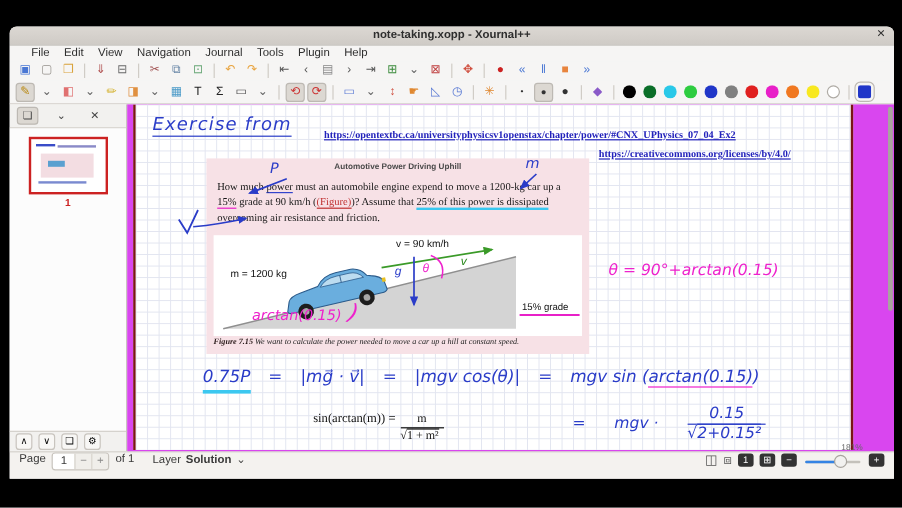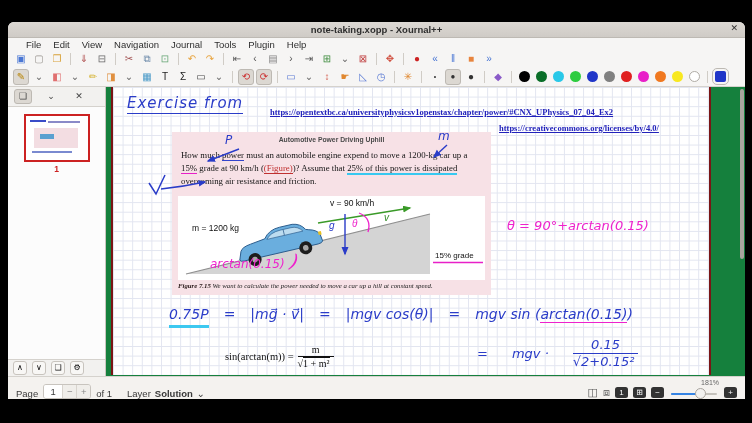--- a/index.html
+++ b/index.html
@@ -41,21 +41,21 @@
   .thumb{width:62px;height:44px;margin:0 auto;background:#fff;border:2px solid #cc2222;position:relative;}
   .thumb .t-pink{position:absolute;left:8px;top:12px;width:44px;height:20px;background:#f3dde2;}
   .thumb .t-line1{position:absolute;left:4px;top:4px;width:16px;height:2px;background:#3a4cc8;}
   .thumb .t-line2{position:absolute;left:22px;top:5px;width:32px;height:1.5px;background:#8a8ac8;}
   .thumb .t-car{position:absolute;left:14px;top:18px;width:14px;height:5px;background:#5aa0d0;}
   .thumb .t-eq{position:absolute;left:6px;top:35px;width:40px;height:2px;background:#7a8ad0;}
   .thumb-num{text-align:center;font-size:8.5px;color:#cc2222;font-weight:bold;margin-top:2px;}
   .sb-bottom{height:16px;display:flex;align-items:center;gap:3px;padding:0 4px;border-top:1px solid #d5d2cd;background:#f2f1ef;}
   .sb-bottom .tb-btn{min-width:12px;height:12px;line-height:12px;font-size:8px;border:1px solid #c8c4be;background:#f8f7f5;}
   
-  .canvas{flex:1 1 auto;position:relative;background:#15803d;overflow:hidden;}
+  .canvas{flex:1 1 auto;position:relative;background:#d946ef;overflow:hidden;}
   .page{position:absolute;left:5px;top:0;width:596px;height:288px;background:#fff;
         border-left:2px solid #7a1515;border-right:2px solid #7a1515;
         background-image:linear-gradient(to right,#e2e5f0 1px,transparent 1px),
                          linear-gradient(to bottom,#e2e5f0 1px,transparent 1px);
         background-size:9.6px 9.6px;}
   .vscroll{position:absolute;right:1px;top:2px;width:4px;height:170px;background:#a8a49e;border-radius:2px;}
   
   .hw{font-family:"DejaVu Sans",sans-serif;font-style:italic;color:#2a3cc8;position:absolute;white-space:nowrap;}
   .heading{left:14px;top:7px;font-size:15px;letter-spacing:1px;border-bottom:1.5px solid #2a3cc8;padding-bottom:1px;}
   .doclink{position:absolute;font-family:"Liberation Serif",serif;font-weight:bold;font-size:8.5px;color:#2222bb;
@@ -86,27 +86,27 @@
   .theta-eq{left:394px;top:131px;font-size:13px;}
   
   .eqrow{left:56px;top:219px;display:flex;gap:15px;font-size:14px;align-items:flex-start;}
   .u-cyan2{border-bottom:3px solid #3cc8f0;padding-bottom:3px;}
   .u-mag2{border-bottom:1.5px solid #ee22cc;}
   .eqrow2{left:364px;top:251px;display:flex;gap:24px;font-size:13px;align-items:center;}
   .frac{display:inline-flex;flex-direction:column;align-items:center;line-height:1.15;}
   .frac .num{padding:0 6px;}
   .frac .den{border-top:1.6px solid currentColor;padding:1px 4px 0 0;}
   .ov{border-top:1px solid currentColor;}
-  .latex{position:absolute;left:112px;top:257px;display:flex;align-items:center;gap:4px;
+  .latex{position:absolute;left:148px;top:257px;display:flex;gap:4px;
          font-family:"Liberation Serif",serif;font-size:10.5px;color:#111;}
   .latex .frac{font-size:10px;}
   .latex .frac .den{border-top:1px solid #111;}
   
   .statusbar{height:22px;flex:0 0 auto;background:#f4f2ef;border-top:1px solid #d5d2cd;
-             display:flex;align-items:flex-end;padding:0 8px;font-size:9.5px;color:#3a3a3a;gap:5px;}
+             display:flex;align-items:flex-start;padding:0 8px;font-size:9.5px;color:#3a3a3a;gap:5px;}
   .spin{display:flex;align-items:center;border:1px solid #c8c4be;border-radius:3px;overflow:hidden;height:13px;}
   .spin .val{width:18px;text-align:center;background:#fff;height:100%;line-height:13px;}
   .spin .sbtn{width:13px;text-align:center;background:#f0eeea;color:#888;height:100%;line-height:13px;border-left:1px solid #d8d4ce;}
   .layer{display:flex;align-items:center;gap:4px;margin-left:10px;}
   .layer .lv{font-weight:bold;}
   .sb-right{margin-left:auto;display:flex;align-items:center;gap:5px;}
   .st-icon{font-size:11px;color:#555;}
   .st-dark{width:13px;height:11px;background:#333;color:#fff;border-radius:2.5px;font-size:8px;
            line-height:11px;text-align:center;display:inline-block;}
   .slider{position:relative;width:46px;height:12px;margin:0 2px;}

